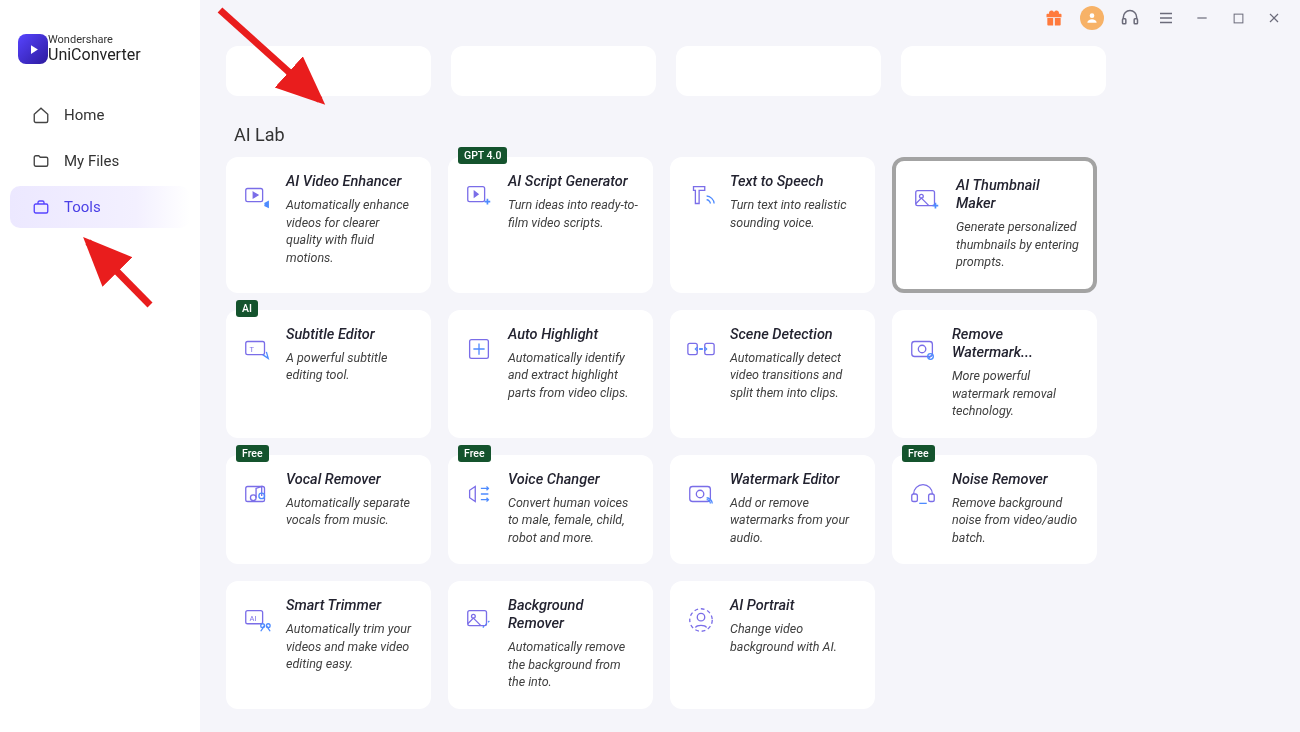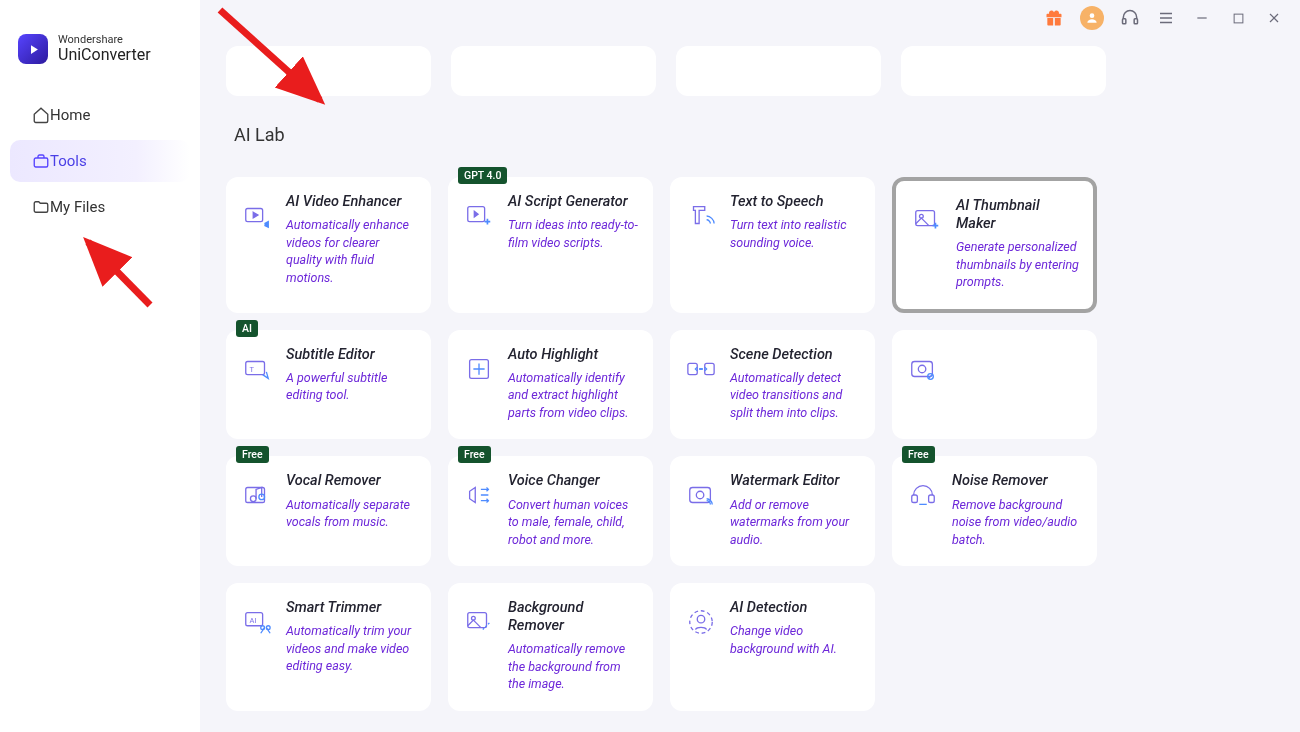--- a/index.html
+++ b/index.html
@@ -1,46 +1,46 @@
 <!DOCTYPE html>
 <html><head>
 <meta charset="utf-8">
 <style>
 * { margin: 0; padding: 0; box-sizing: border-box; font-family: -apple-system, BlinkMacSystemFont, 'Segoe UI', Roboto, sans-serif; }
 body { width: 1300px; height: 732px; overflow: hidden; background: #f5f5fa; position: relative; }
 .app { display: flex; width: 100%; height: 100%; }
 .sidebar { width: 200px; background: #fff; padding-top: 20px; flex-shrink: 0; }
-.logo { display: flex; align-items: center; gap: 10px; padding: 14px 18px 22px; }
+.logo { display: flex; align-items: center; padding: 14px 18px 22px; }
 .logo-icon { width: 30px; height: 30px; background: linear-gradient(135deg,#5744ff,#2d1a9e); border-radius: 8px; display:flex;align-items:center;justify-content:center; }
 .logo-icon svg { width: 15px; height: 15px; }
 .logo-text { display:flex; flex-direction:column; line-height:1.1; }
 .logo-text .brand { font-size: 11px; color:#333; }
 .logo-text .product { font-size: 16px; font-weight:400; color:#222; }
 .nav { margin-top: 8px; }
-.nav-item { display:flex; align-items:flex-start; padding: 12px 22px; font-size:15px; color:#333; cursor:pointer; border-radius: 10px; margin: 4px 10px; }
+.nav-item { display:flex; align-items:flex-start; gap:14px; padding: 12px 22px; font-size:15px; color:#333; cursor:pointer; border-radius: 10px; margin: 4px 10px; }
 .nav-item.active { background: linear-gradient(90deg, #ece8ff, #f3f0ff 70%, #fff); color:#4a3fe6; }
 .nav-item svg { width:18px; height:18px; }
 .main { flex:1; background:#f5f5fa; position:relative; overflow:hidden; }
 .titlebar { height:36px; display:flex; justify-content:flex-end; align-items:center; gap:16px; padding-right:16px; }
 .titlebar .icon-btn { width:20px; height:20px; display:flex; align-items:center; justify-content:center; cursor:pointer; color:#6b6b7a; }
 .titlebar .gift-icon { color:#ff7a3c; }
 .titlebar .avatar { width:24px;height:24px;border-radius:50%;background:#f7b267;display:flex;align-items:center;justify-content:center; }
 .titlebar .avatar svg { width:14px; height:14px; color:#fff; }
 .content { padding: 0 0 0 26px; }
 .placeholder-row { display:flex; gap:20px; padding: 10px 26px 0 0; }
 .placeholder-card { width:205px; height:50px; background:#fff; border-radius:12px; }
-.section-title { font-size:18px; font-weight:400; color:#333; margin: 28px 0 32px 8px; }
+.section-title { font-size:18px; font-weight:400; color:#333; margin: 28px 0 12px 8px; }
 .grid { display:grid; grid-template-columns: repeat(4, 205px); gap:17px; padding-right:26px; }
 .card { background:#fff; border-radius:12px; padding:16px 14px 18px; display:flex; gap:12px; cursor:pointer; position:relative; align-items:flex-start; min-height: 100px; }
 .card.highlight { border: 4px solid #a3a3a3; }
 .card-icon { width:34px; height:34px; flex-shrink:0; display:flex; align-items:center; justify-content:center; margin-top:6px; }
 .card-icon svg { width:30px; height:30px; }
 .card-body { display:flex; flex-direction:column; gap:5px;font-style:italic; }
 .card-title { font-size:14.5px; color:#232330; font-weight:500; line-height:1.25; }
-.card-desc { font-size:12.5px; color:#6d28d9; line-height:1.4; }
+.card-desc { font-size:12.5px; color:#404040; line-height:1.4; }
 .badge { position:absolute; top:-10px; left:10px; font-size:10.5px; color:#fff; background:#14532d; border-radius:3px; padding:2px 6px; font-weight:500; }
 
 .arrow { position:absolute; pointer-events:none; }
 .arrow svg { overflow:visible; }
 </style>
 </head>
 <body>
 
 <div class="app">
   <aside class="sidebar">
@@ -55,32 +55,32 @@
         <span class="product">UniConverter</span>
       </div>
     </div>
     <nav class="nav">
       <div class="nav-item">
         <svg viewBox="0 0 24 24" fill="none" stroke="#444" stroke-width="1.8">
             <path d="M3 11l9-8 9 8v9a2 2 0 0 1-2 2H5a2 2 0 0 1-2-2z"></path>
           </svg>
         <span>Home</span>
       </div>
+      <div class="nav-item">
+        <svg viewBox="0 0 24 24" fill="none" stroke="#444" stroke-width="1.8">
+            <path d="M3 7a2 2 0 0 1 2-2h4l2 2h8a2 2 0 0 1 2 2v8a2 2 0 0 1-2 2H5a2 2 0 0 1-2-2z"></path>
+          </svg>
+        <span>My Files</span>
+      </div>
       <div class="nav-item active">
         <svg viewBox="0 0 24 24" fill="none" stroke="#5744ff" stroke-width="1.8">
             <rect x="3" y="8" width="18" height="12" rx="2"></rect>
             <path d="M8 8V6a2 2 0 0 1 2-2h4a2 2 0 0 1 2 2v2"></path>
           </svg>
         <span>Tools</span>
-      </div>
-      <div class="nav-item">
-        <svg viewBox="0 0 24 24" fill="none" stroke="#444" stroke-width="1.8">
-            <path d="M3 7a2 2 0 0 1 2-2h4l2 2h8a2 2 0 0 1 2 2v8a2 2 0 0 1-2 2H5a2 2 0 0 1-2-2z"></path>
-          </svg>
-        <span>My Files</span>
       </div>
     </nav>
   </aside>
 
   <main class="main">
     <div class="titlebar">
       <span class="icon-btn gift-icon">
           <svg viewBox="0 0 24 24" fill="currentColor" width="20" height="20">
             <path d="M20 7h-2.2c.1-.3.2-.6.2-1 0-1.7-1.3-3-3-3-1.2 0-2.2.7-2.7 1.7L12 5l-.3-.3C11.2 3.7 10.2 3 9 3 7.3 3 6 4.3 6 6c0 .4.1.7.2 1H4c-.6 0-1 .4-1 1v3h18V8c0-.6-.4-1-1-1zM4 20c0 .6.4 1 1 1h6v-9H4v8zm9 1h6c.6 0 1-.4 1-1v-8h-7v9z"></path>
           </svg>
@@ -239,20 +239,24 @@
 
         <div class="card">
           <div class="card-icon">
               <svg viewBox="0 0 32 32" fill="none" stroke="#7a6de8" stroke-width="1.4">
                 <rect x="4" y="8" width="22" height="16" rx="3"></rect>
                 <circle cx="15" cy="16" r="4"></circle>
                 <circle cx="24" cy="24" r="3" stroke="#4e8bff"></circle>
                 <path d="M22 26l4-4" stroke="#4e8bff"></path>
               </svg>
             </div>
+          <div class="card-body">
+            <div class="card-title">Remove Watermark...</div>
+            <div class="card-desc">More powerful watermark removal technology.</div>
+          </div>
         </div>
 
         <div class="card">
           <div class="badge">Free</div>
           <div class="card-icon">
               <svg viewBox="0 0 32 32" fill="none" stroke="#7a6de8" stroke-width="1.4">
                 <rect x="4" y="8" width="20" height="16" rx="2"></rect>
                 <circle cx="12" cy="20" r="3"></circle>
                 <path d="M15 20V10l6-2v10"></path>
                 <circle cx="21" cy="18" r="3" stroke="#4e8bff"></circle>
@@ -330,34 +334,34 @@
           <div class="card-icon">
               <svg viewBox="0 0 32 32" fill="none" stroke="#7a6de8" stroke-width="1.4">
                 <rect x="4" y="6" width="20" height="16" rx="2"></rect>
                 <circle cx="10" cy="12" r="2"></circle>
                 <path d="M4 20l6-6 8 8"></path>
                 <path d="M20 24l8-8" stroke="#4e8bff" stroke-dasharray="2 2"></path>
               </svg>
             </div>
           <div class="card-body">
             <div class="card-title">Background Remover</div>
-            <div class="card-desc">Automatically remove the background from the image.</div>
+            <div class="card-desc">Automatically remove the background from the into.</div>
           </div>
         </div>
 
         <div class="card">
           <div class="card-icon">
               <svg viewBox="0 0 32 32" fill="none" stroke="#7a6de8" stroke-width="1.4">
                 <circle cx="16" cy="16" r="12" stroke-dasharray="4 3"></circle>
                 <circle cx="16" cy="13" r="4"></circle>
                 <path d="M10 24c2-3 10-3 12 0"></path>
               </svg>
             </div>
           <div class="card-body">
-            <div class="card-title">AI Detection</div>
+            <div class="card-title">AI Portrait</div>
             <div class="card-desc">Change video background with AI.</div>
           </div>
         </div>
 
       </div>
     </div>
 
     <div class="arrow" style="left:10px; top:-10px;">
       <svg width="140" height="140">
           <defs>

